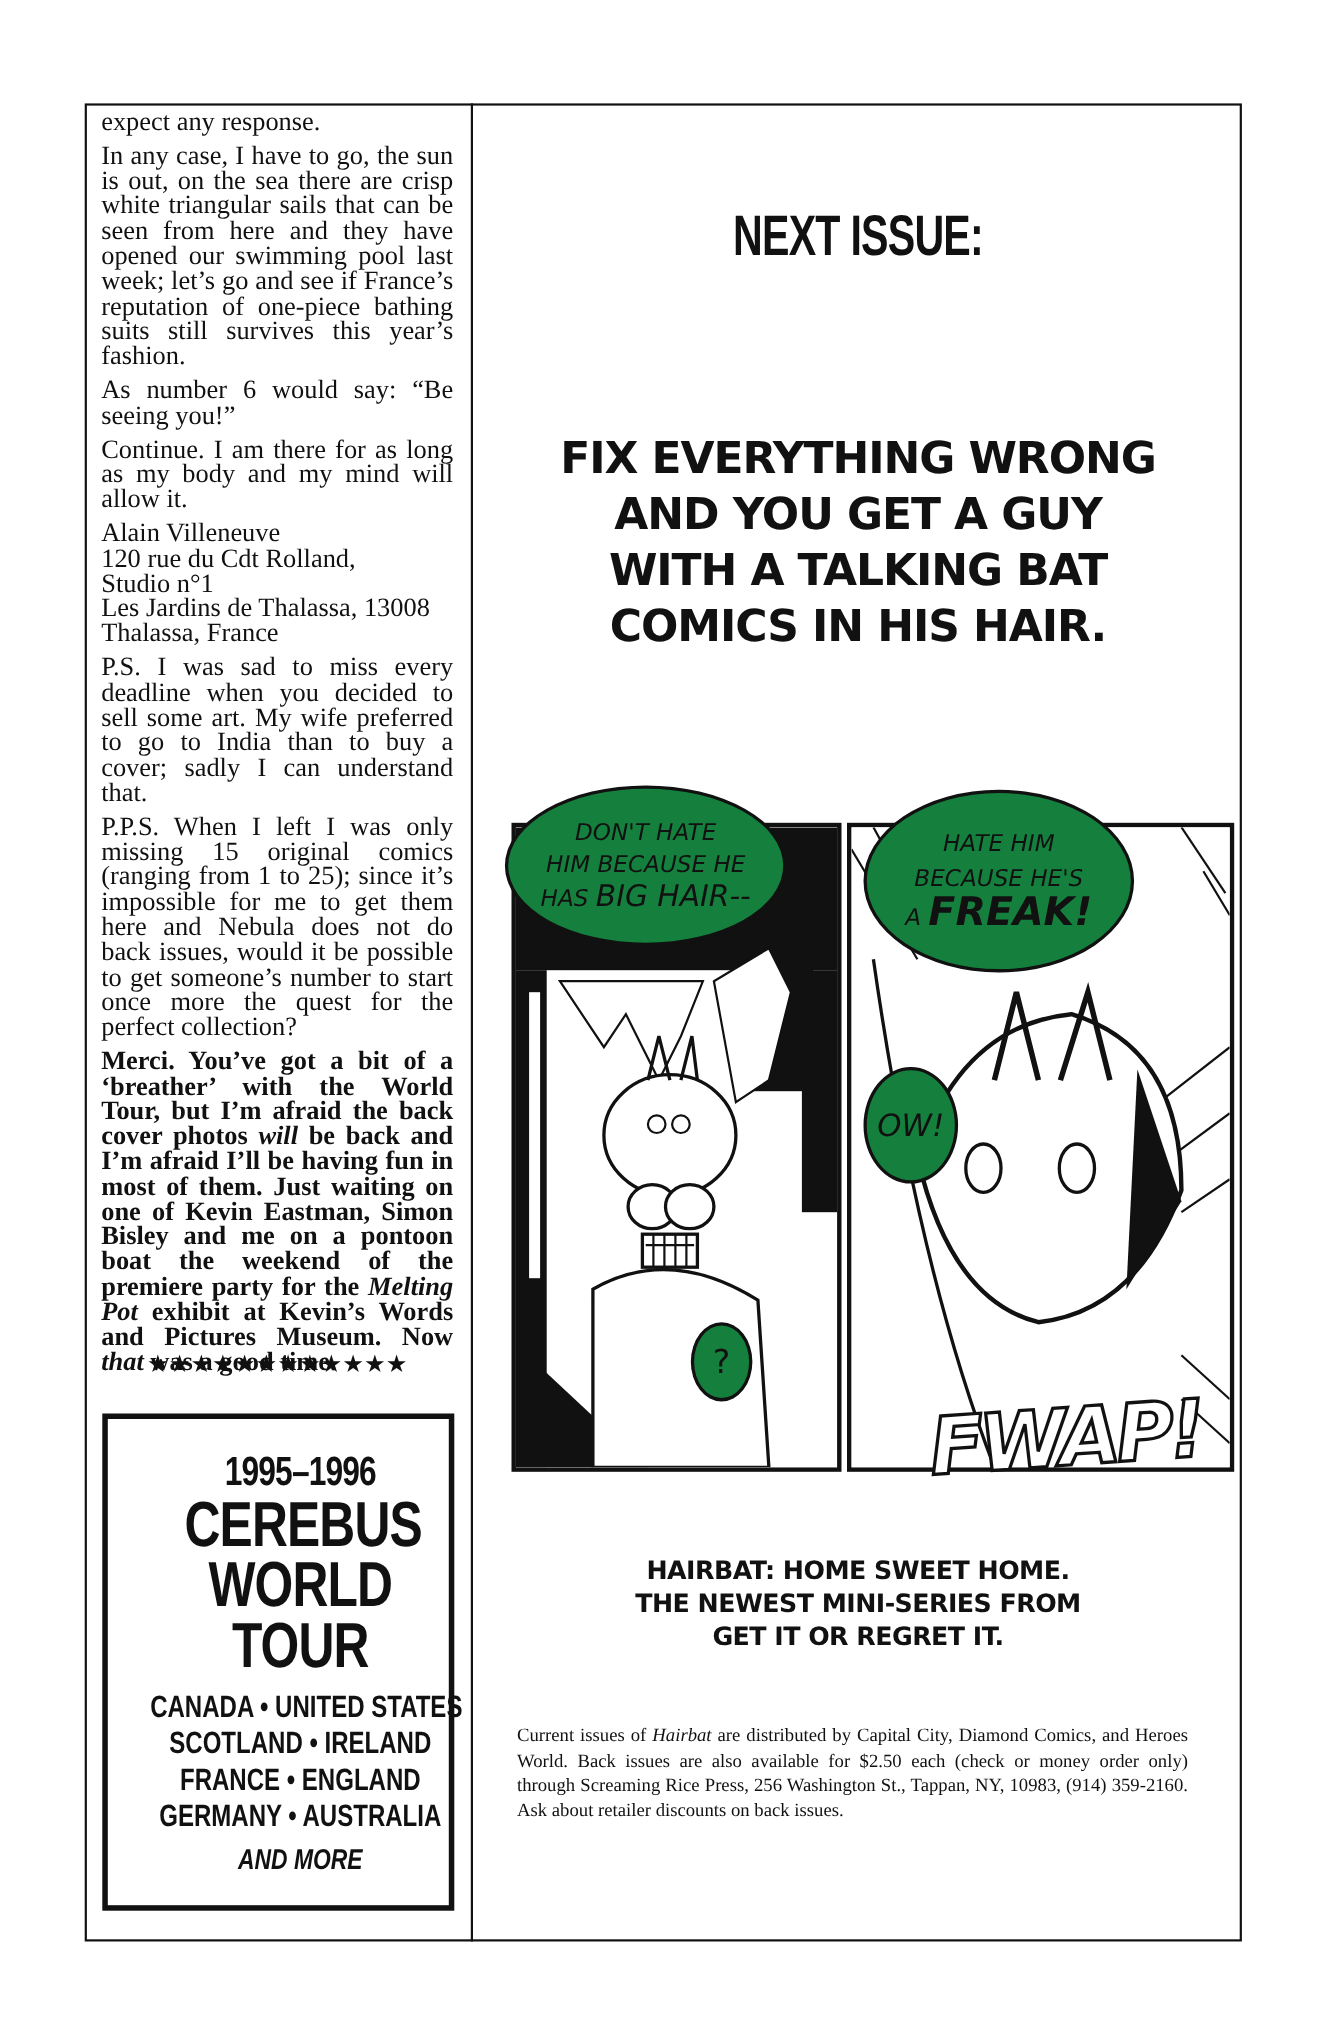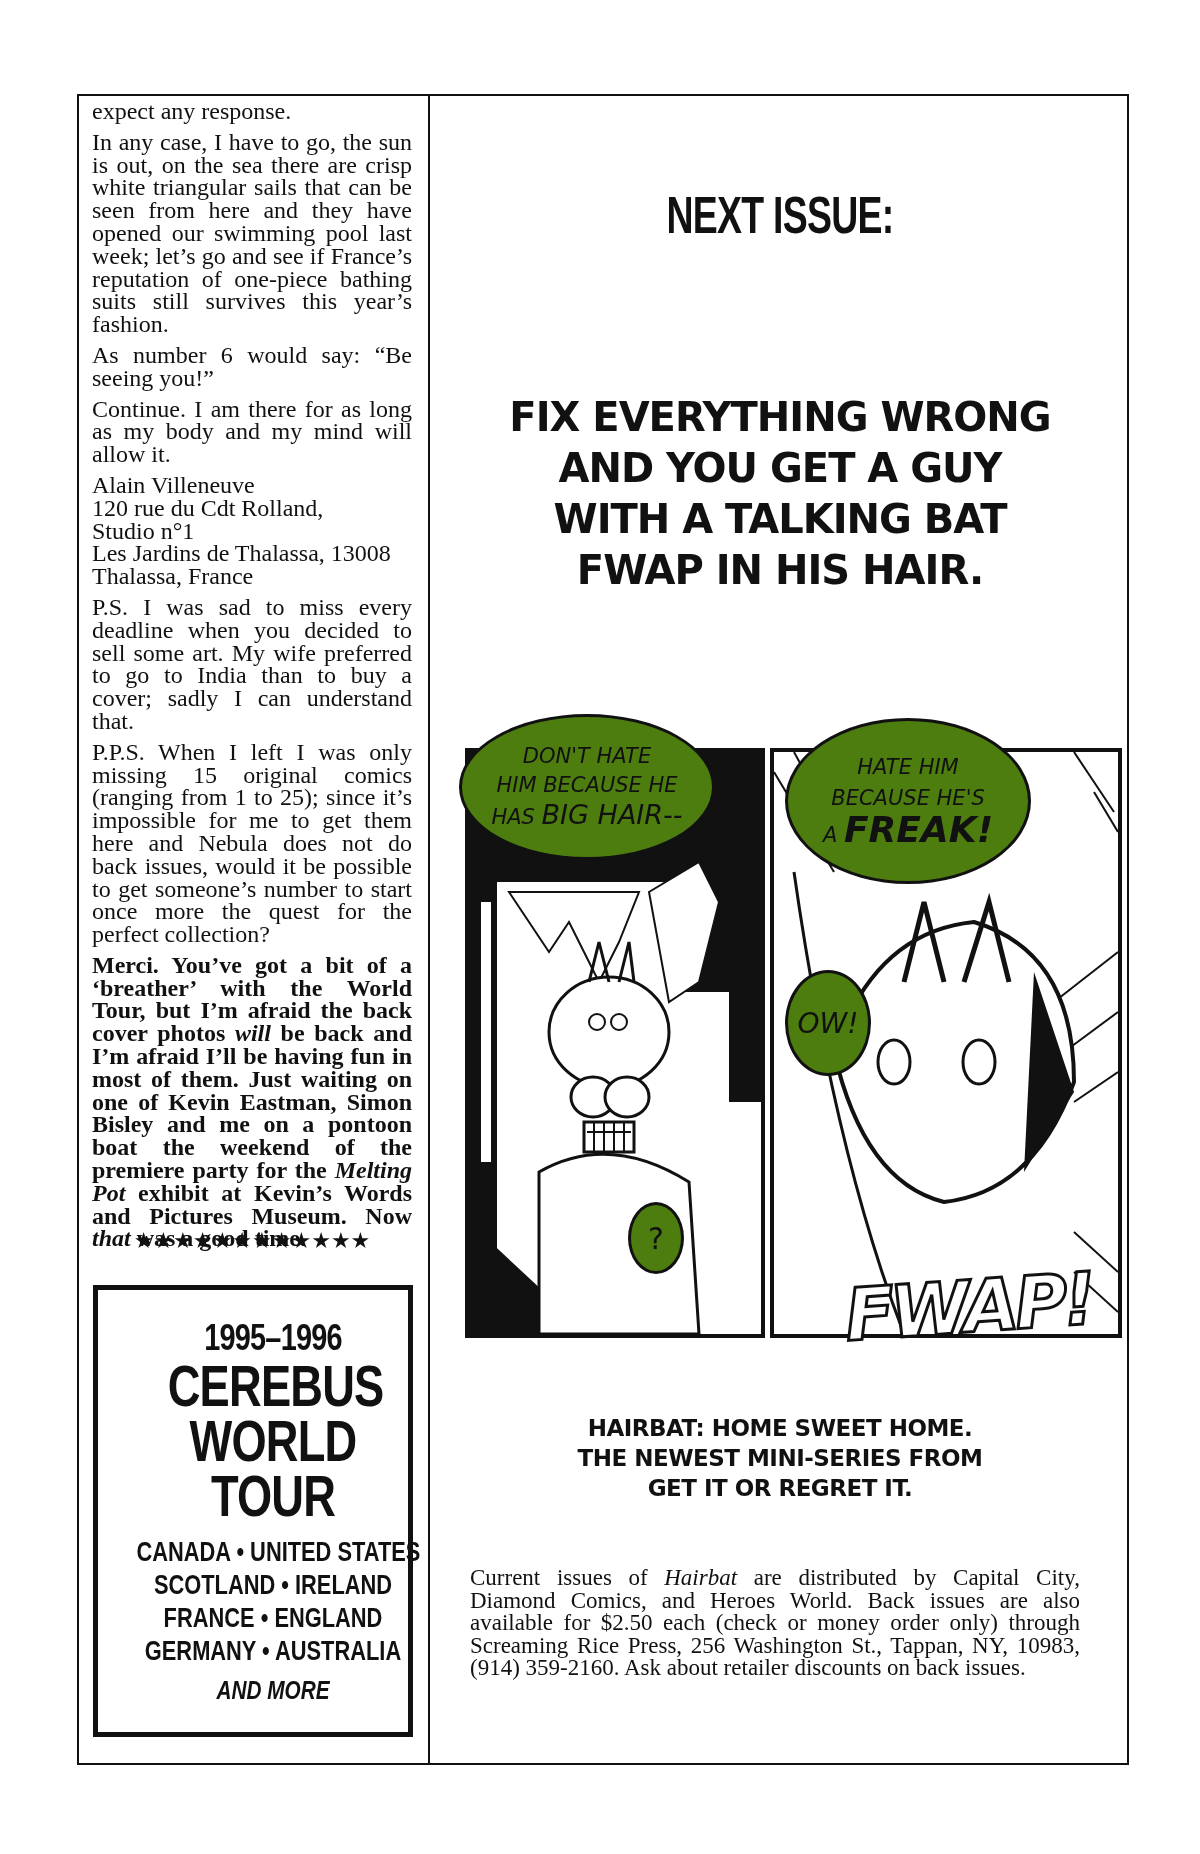--- a/index.html
+++ b/index.html
@@ -50,21 +50,21 @@
     .comic {
       position: absolute; left: 465px; top: 720px; width: 657px; height: 640px;
     }
     .panel {
       position: absolute; top: 28px; height: 590px; border: 4px solid #111; box-sizing: border-box;
       background: #fff; overflow: hidden;
     }
     .panel-1 { left: 0; width: 300px; }
     .panel-2 { left: 305px; width: 352px; }
     .balloon {
-      position: absolute; background: #4d7c0f; border: 3px solid #111; border-radius: 50%;
+      position: absolute; background: #15803d; border: 3px solid #111; border-radius: 50%;
       text-align: center; font-family: "DejaVu Sans", sans-serif; font-style: italic;
       display: flex; flex-direction: column; justify-content: center; align-items: center;
       z-index: 3;
     }
     .balloon span { display: block; }
     .b1 { left: -6px; top: -6px; width: 250px; height: 140px; font-size: 21px; line-height: 29px; }
     .b1 .big { font-size: 27px; }
     .b2 { left: 320px; top: -2px; width: 240px; height: 160px; font-size: 21px; line-height: 31px; }
     .b2 .big { font-size: 36px; font-weight: bold; }
     .b3 { left: 163px; top: 482px; width: 50px; height: 66px; font-size: 30px; font-style: normal; }
@@ -75,21 +75,21 @@
       -webkit-text-stroke: 3px #111; letter-spacing: -4px; transform: rotate(-4deg); z-index: 4;
     }
     .art-bg { position: absolute; inset: 0; }
     .tagline {
       position: absolute; left: 430px; top: 1413px; width: 700px; text-align: center;
       font-family: "DejaVu Sans", sans-serif; font-weight: bold; font-size: 23px; line-height: 30px;
       letter-spacing: -0.5px;
     }
     .distribution {
       position: absolute; left: 470px; top: 1567px; width: 610px;
-      font-size: 23px; line-height: 22.5px; text-align: justify;
+      font-size: 17px; line-height: 22.5px; text-align: justify;
     }
   </style>
 </head>
 <body>
 
 <div class="frame"></div>
 <div class="divider"></div>
 
 <div class="letters">
   <p>expect any response.</p>
@@ -125,21 +125,21 @@
   </div>
   <div class="tour-more">AND MORE</div>
 </div>
 
 <div class="next-issue">NEXT ISSUE:</div>
 
 <div class="headline">
   <div>FIX EVERYTHING WRONG</div>
   <div>AND YOU GET A GUY</div>
   <div>WITH A TALKING BAT</div>
-  <div>FWAP IN HIS HAIR.</div>
+  <div>COMICS IN HIS HAIR.</div>
 </div>
 
 <div class="comic">
   <div class="panel panel-1">
     <svg class="art-bg" width="292" height="582" viewBox="0 0 292 582">
       <rect x="0" y="0" width="292" height="582" fill="#fff"></rect>
       <rect x="0" y="0" width="292" height="130" fill="#111"></rect>
       <rect x="0" y="130" width="28" height="452" fill="#111"></rect>
       <rect x="12" y="150" width="10" height="260" fill="#fff"></rect>
       <polygon points="0,470 120,582 0,582" fill="#111"></polygon>

